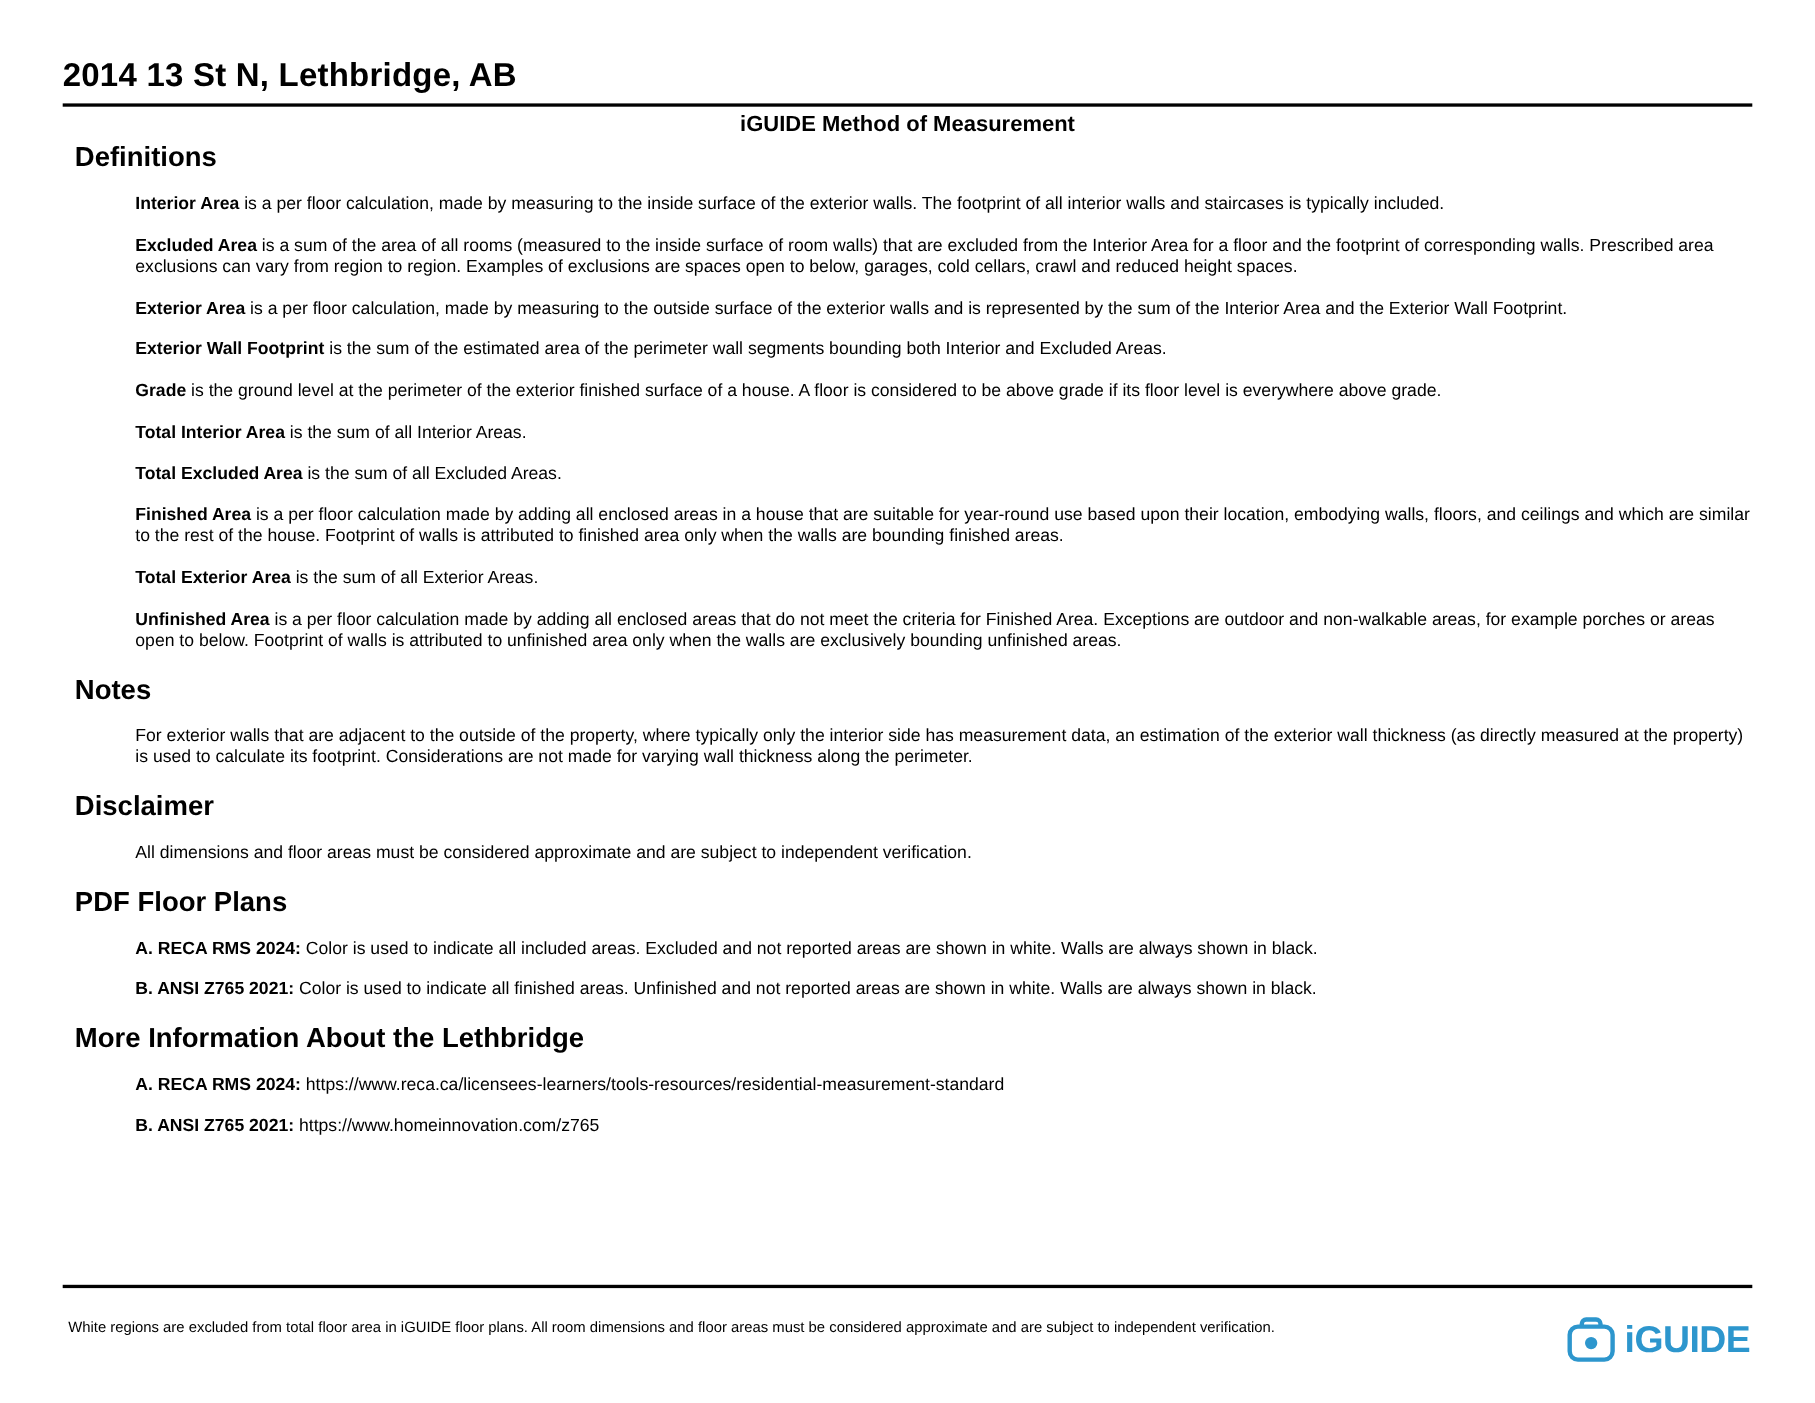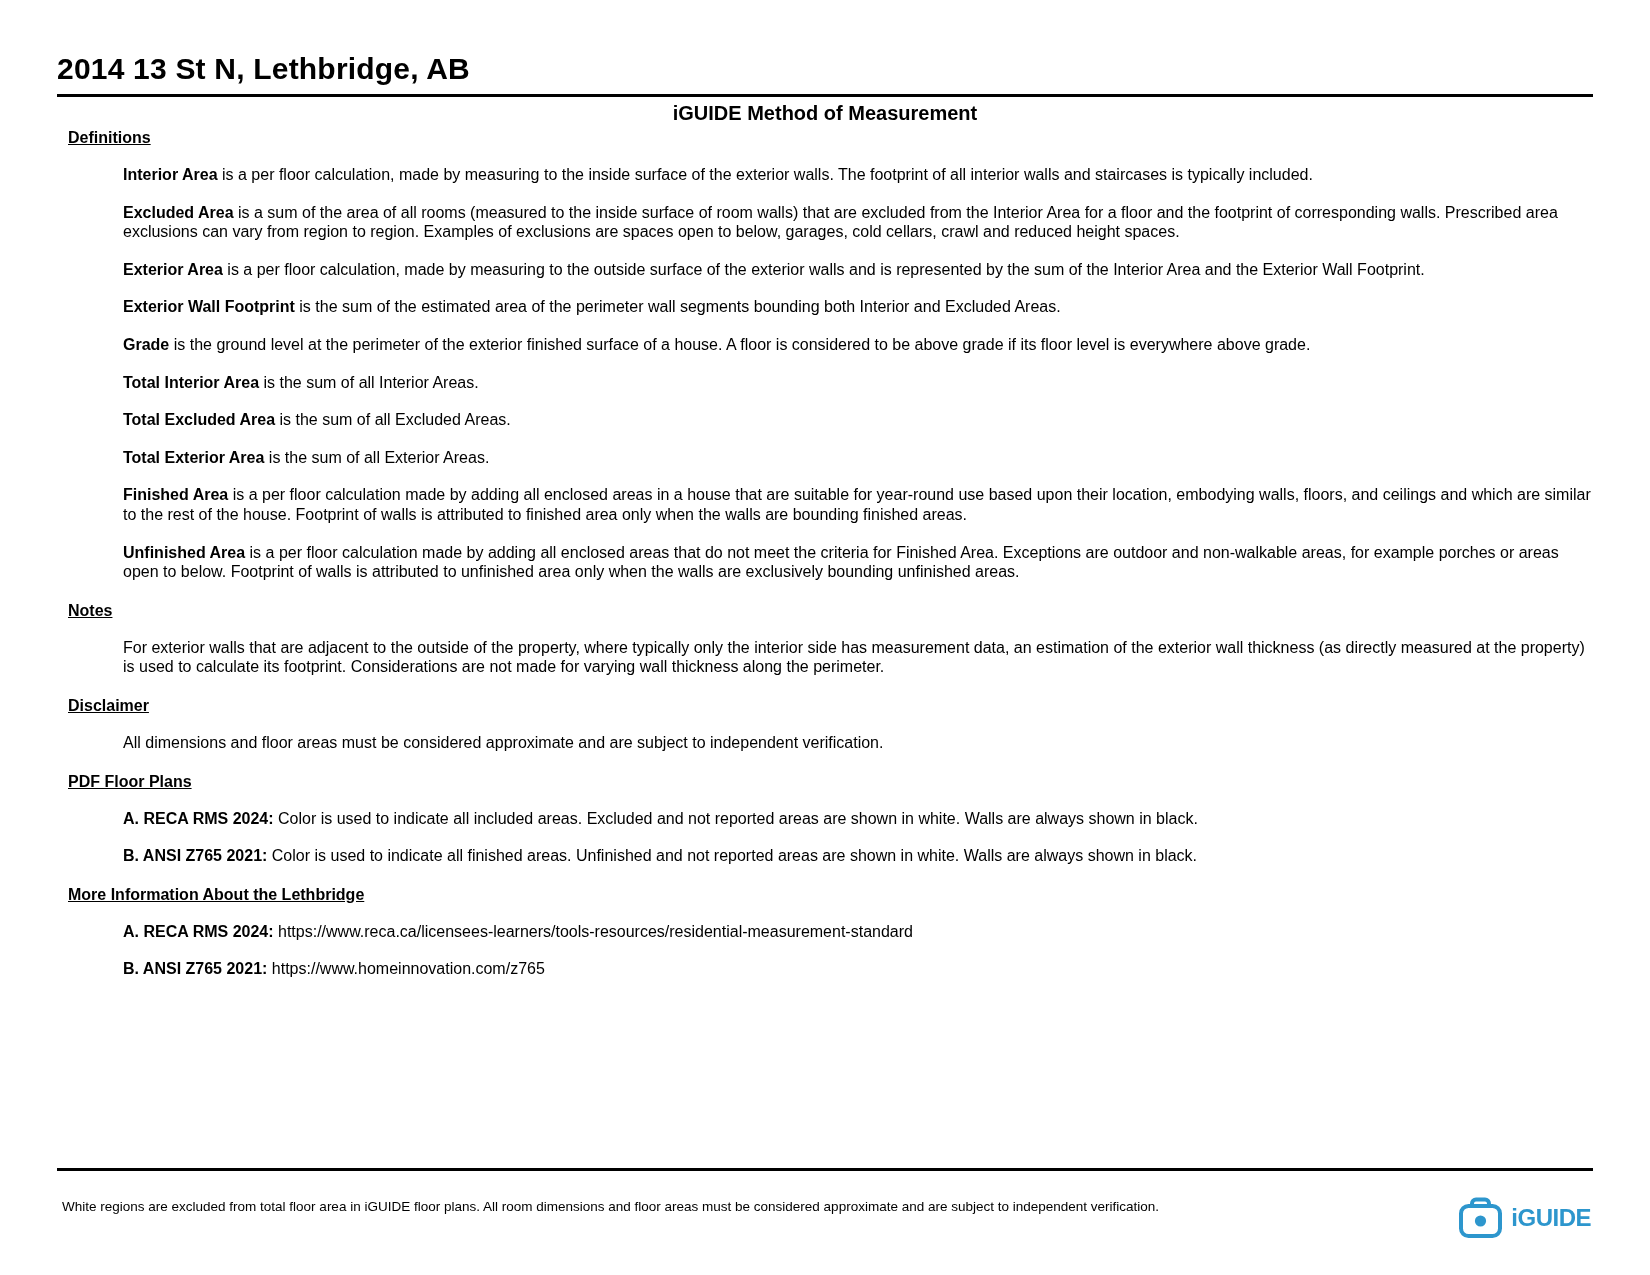--- a/index.html
+++ b/index.html
@@ -21,23 +21,22 @@
   .title-rule {
     border:0; border-top:3px solid #000;
     margin-top:8px;
   }
   .doc-subtitle {
     text-align:center;
     font-size:20px; font-weight:bold;
     margin-top:5px;
   }
   .sec-heading {
-    font-size:16px; font-weight:bold;
+    font-size:25px; font-weight:bold;
     margin:20px 0 0 11px;
-    text-decoration:underline;
   }
   .sec-heading.first { margin-top:4px; }
   .para {
     font-size:16px; line-height:19.6px;
     margin:18px 0 0 66px;
     padding-right:2px;
   }
   .para b { font-weight:bold; }
   .footer {
     position:absolute;
@@ -53,21 +52,21 @@
     padding-left:5px;
     padding-top:8px;
     align-self:flex-start;
   }
   .brand {
     display:flex; align-items:center; gap:7px;
     margin-top:6px;
     margin-right:2px;
   }
   .brand-text {
-    font-size:24px; font-weight:bold;
+    font-size:34px; font-weight:bold;
     letter-spacing:-0.5px;
     line-height:1;
   }
 </style>
 </head>
 <body>
 
 <div class="page">
   <div class="content">
 
@@ -77,22 +76,22 @@
 
     <div class="sec-heading first">Definitions</div>
 
     <p class="para"><b>Interior Area</b><span> is a per floor calculation, made by measuring to the inside surface of the exterior walls. The footprint of all interior walls and staircases is typically included.</span></p>
     <p class="para"><b>Excluded Area</b><span> is a sum of the area of all rooms (measured to the inside surface of room walls) that are excluded from the Interior Area for a floor and the footprint of corresponding walls. Prescribed area exclusions can vary from region to region. Examples of exclusions are spaces open to below, garages, cold cellars, crawl and reduced height spaces.</span></p>
     <p class="para"><b>Exterior Area</b><span> is a per floor calculation, made by measuring to the outside surface of the exterior walls and is represented by the sum of the Interior Area and the Exterior Wall Footprint.</span></p>
     <p class="para"><b>Exterior Wall Footprint</b><span> is the sum of the estimated area of the perimeter wall segments bounding both Interior and Excluded Areas.</span></p>
     <p class="para"><b>Grade</b><span> is the ground level at the perimeter of the exterior finished surface of a house. A floor is considered to be above grade if its floor level is everywhere above grade.</span></p>
     <p class="para"><b>Total Interior Area</b><span> is the sum of all Interior Areas.</span></p>
     <p class="para"><b>Total Excluded Area</b><span> is the sum of all Excluded Areas.</span></p>
+    <p class="para"><b>Finished Area</b><span> is a per floor calculation made by adding all enclosed areas in a house that are suitable for year-round use based upon their location, embodying walls, floors, and ceilings and which are similar to the rest of the house. Footprint of walls is attributed to finished area only when the walls are bounding finished areas.</span></p>
     <p class="para"><b>Total Exterior Area</b><span> is the sum of all Exterior Areas.</span></p>
-    <p class="para"><b>Finished Area</b><span> is a per floor calculation made by adding all enclosed areas in a house that are suitable for year-round use based upon their location, embodying walls, floors, and ceilings and which are similar to the rest of the house. Footprint of walls is attributed to finished area only when the walls are bounding finished areas.</span></p>
     <p class="para"><b>Unfinished Area</b><span> is a per floor calculation made by adding all enclosed areas that do not meet the criteria for Finished Area. Exceptions are outdoor and non-walkable areas, for example porches or areas open to below. Footprint of walls is attributed to unfinished area only when the walls are exclusively bounding unfinished areas.</span></p>
 
     <div class="sec-heading">Notes</div>
     <p class="para">For exterior walls that are adjacent to the outside of the property, where typically only the interior side has measurement data, an estimation of the exterior wall thickness (as directly measured at the property) is used to calculate its footprint. Considerations are not made for varying wall thickness along the perimeter.</p>
 
     <div class="sec-heading">Disclaimer</div>
     <p class="para">All dimensions and floor areas must be considered approximate and are subject to independent verification.</p>
 
     <div class="sec-heading">PDF Floor Plans</div>
     <p class="para"><b>A. RECA RMS 2024:</b><span> Color is used to indicate all included areas. Excluded and not reported areas are shown in white. Walls are always shown in black.</span></p>

